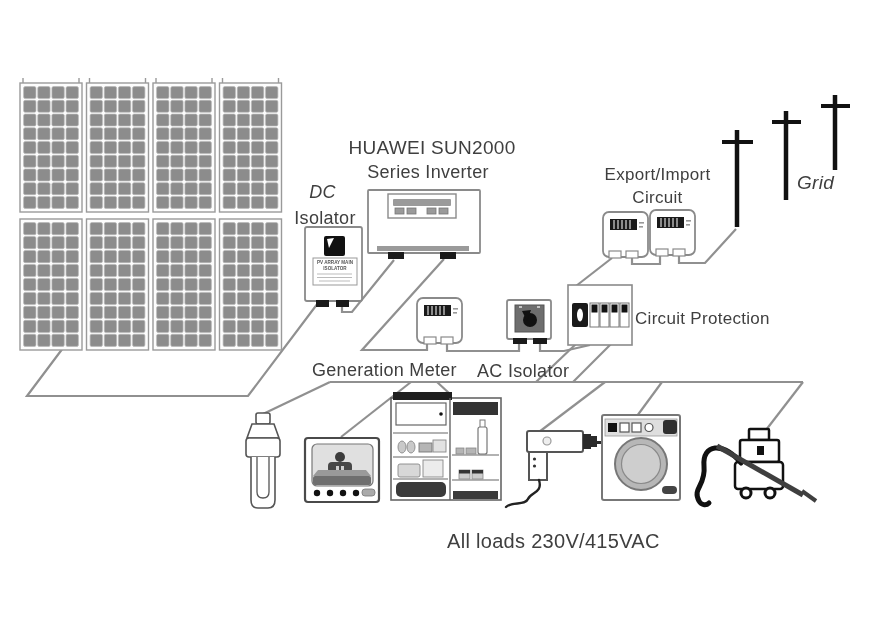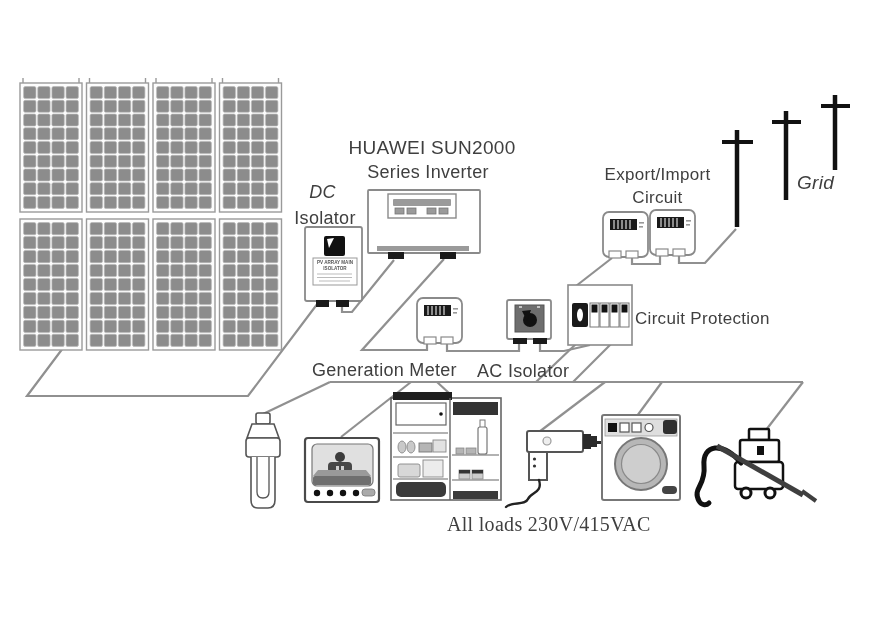--- a/index.html
+++ b/index.html
@@ -568,20 +568,20 @@
 
 <div class="lbl f18" style="left:477px;top:361px;">AC Isolator</div>
 
 <div class="lbl f17" style="left:635px;top:309px;">Circuit Protection</div>
 
 <div class="lbl ctr f17" style="left:595px;top:165px;width:125px;">Export/Import</div>
 <div class="lbl ctr f17" style="left:595px;top:188px;width:125px;">Circuit</div>
 
 <div class="lbl f19" style="left:797px;top:172px;font-style:italic;">Grid</div>
 
-<div class="lbl f20" style="left:447px;top:513px;font-family:Liberation Serif, serif;">All loads 230V/415VAC</div>
+<div class="lbl f20" style="left:447px;top:530px;">All loads 230V/415VAC</div>
 
 <div class="sticker-text">
   <div>PV ARRAY MAIN</div>
   <div>ISOLATOR</div>
 </div>
 
 </div>
 
 </body></html>

